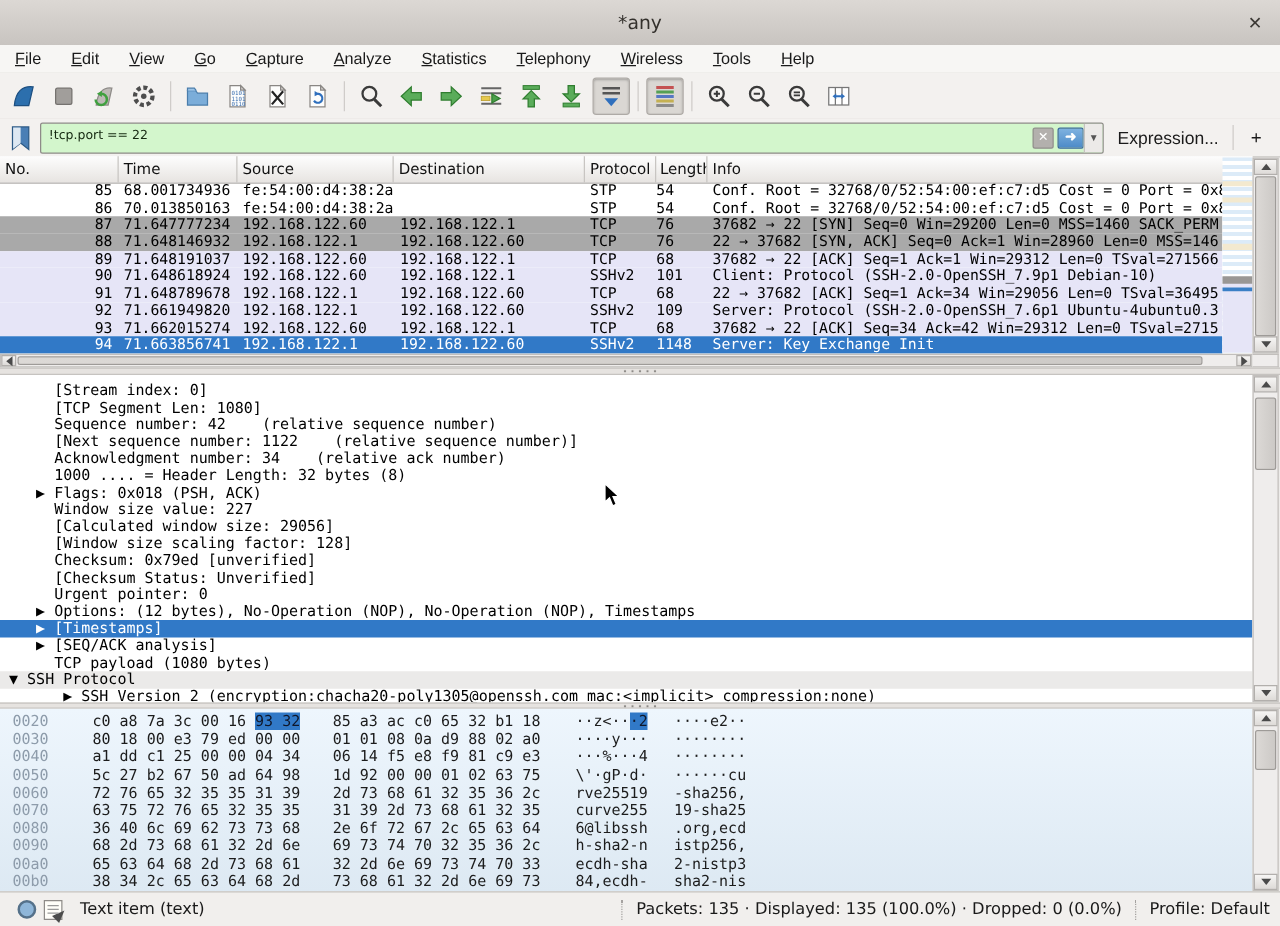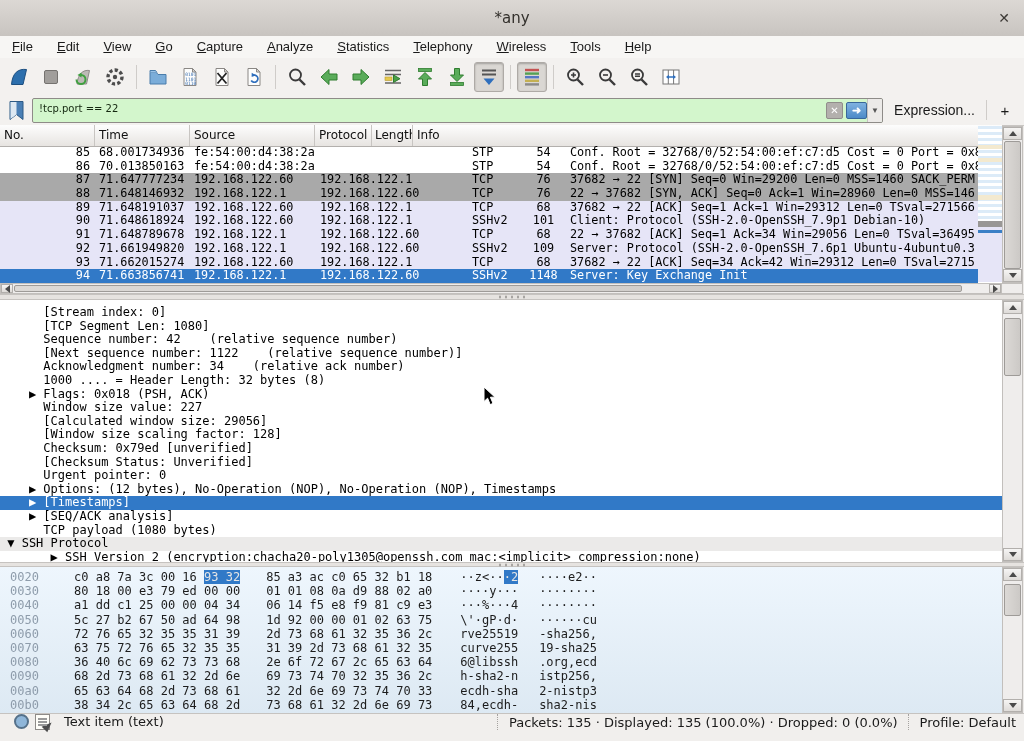--- a/index.html
+++ b/index.html
@@ -38,21 +38,21 @@
   .plheader{position:absolute;top:0;left:0;width:1002px;height:21px;background:linear-gradient(#fdfdfd,#e7e4e1);border-bottom:1px solid #b3b0ad;display:flex;font-size:12px;color:#111;}
   .plheader .hc{border-right:1px solid #c8c5c2;padding:3px 0 0 4px;box-sizing:border-box;overflow:hidden;white-space:nowrap;}
   .rows{position:absolute;top:21px;left:0;width:978px;height:137px;overflow:hidden;font-family:"DejaVu Sans Mono",monospace;font-size:11.8px;}
   .prow{display:flex;height:13.7px;line-height:13.7px;white-space:nowrap;color:#000;}
   .prow span{overflow:hidden;box-sizing:border-box;flex:none;}
   .c-no{width:95px;text-align:right;padding-right:5px;}
   .c-time{width:95px;padding-left:4px;}
   .c-src{width:125px;padding-left:4px;}
   .c-dst{width:153px;padding-left:5px;}
   .c-proto{width:57px;padding-left:4px;}
-  .c-len{width:41px;text-align:center;padding-right:4px;}
+  .c-len{width:41px;text-align:left;padding-right:4px;}
   .c-info{flex:1 1 auto !important;padding-left:4px;}
   .v-gray{background:#a9a9a9;}
   .v-lav{background:#e6e5f7;}
   .v-sel{background:#3179c7;color:#fff;}
   .minimap{position:absolute;left:978px;top:1px;width:24px;height:156px;
     background-image:
       linear-gradient(#3a7fc6,#3a7fc6),
       linear-gradient(#999795,#999795),
       linear-gradient(#f3e9cf,#f3e9cf),
       linear-gradient(#f3e9cf,#f3e9cf),
@@ -85,24 +85,24 @@
   .dline.v-proto{background:#ebeae9;}
 
   
   .hexpane{position:absolute;top:567px;left:0;width:1002px;height:146px;background:linear-gradient(#eef6fd,#dde9f3);overflow:hidden;padding-top:3px;box-sizing:border-box;}
   .hexrow{display:flex;height:14.2px;line-height:14.2px;font-family:"DejaVu Sans Mono",monospace;font-size:12px;white-space:pre;color:#1c1c1c;gap:12px;}
   .hexoff{width:52px;padding-left:10px;color:#8e9cab;flex:none;box-sizing:border-box;}
   .hx1{margin-left:10px;flex:none;}
   .hx2{margin-left:14px;flex:none;}
   .ax1{margin-left:16px;flex:none;}
   .ax2{margin-left:9px;flex:none;}
-  .hl{background:#3179c7;color:#e5e5e5;}
-
-  
-  .statusbar{position:absolute;top:713px;left:0;right:0;height:28px;background:#f1efed;border-top:1px solid #c6c3c0;display:flex;align-items:flex-start;font-size:13px;color:#1a1a1a;padding:0 8px;box-sizing:border-box;}
+  .hl{background:#3179c7;color:#0f172a;}
+
+  
+  .statusbar{position:absolute;top:713px;left:0;right:0;height:28px;background:#f1efed;border-top:1px solid #c6c3c0;display:flex;align-items:center;font-size:13px;color:#1a1a1a;padding:0 8px;box-sizing:border-box;}
   .expert-dot{width:15px;height:15px;border-radius:50%;background:#8fb6d9;border:2px solid #55718a;margin:0 6px 0 6px;padding:0;box-sizing:border-box;}
   .note-icon{width:15px;height:16px;background:#fffef9;border:1px solid #8e8b88;position:relative;margin-right:14px;padding:0;box-sizing:border-box;}
   .note-icon::after{content:"";position:absolute;left:2px;top:3px;width:9px;height:1.5px;background:#9a9a9a;box-shadow:0 3px 0 #9a9a9a,0 6px 0 #9a9a9a;}
   .note-pencil{position:absolute;right:-3px;bottom:-2px;width:0;height:0;border-left:4px solid transparent;border-right:4px solid transparent;border-bottom:10px solid #4c4c4c;transform:rotate(45deg);}
   .sb-right{margin-left:auto;display:flex;align-items:center;}
   .sb-vsep{width:1px;height:16px;border-left:1px dotted #a5a2a0;margin:0 10px;}
 
   .cursor{position:absolute;left:483px;top:386px;z-index:50;pointer-events:none;}
 </style>
 </head>
@@ -302,20 +302,21 @@
     <button class="expr-btn">Expression...</button>
     <div class="fb-sep"></div>
     <button class="add-btn">+</button>
   </div>
 
   <div class="plist">
     <div class="plheader">
       <div class="hc c-no" style="text-align:left;padding-left:4px;">No.</div>
       <div class="hc c-time">Time</div>
       <div class="hc c-src">Source</div>
+      <div class="hc c-dst">Destination</div>
       <div class="hc c-proto">Protocol</div>
       <div class="hc c-len" style="text-align:left;padding-left:3px;">Length</div>
       <div class="hc c-info" style="border-right:none;flex:1;">Info</div>
     </div>
     <div class="rows">
 
         <div class="prow v-plain">
           <span class="c-no">85</span>
           <span class="c-time">68.001734936</span>
           <span class="c-src">fe:54:00:d4:38:2a</span>

